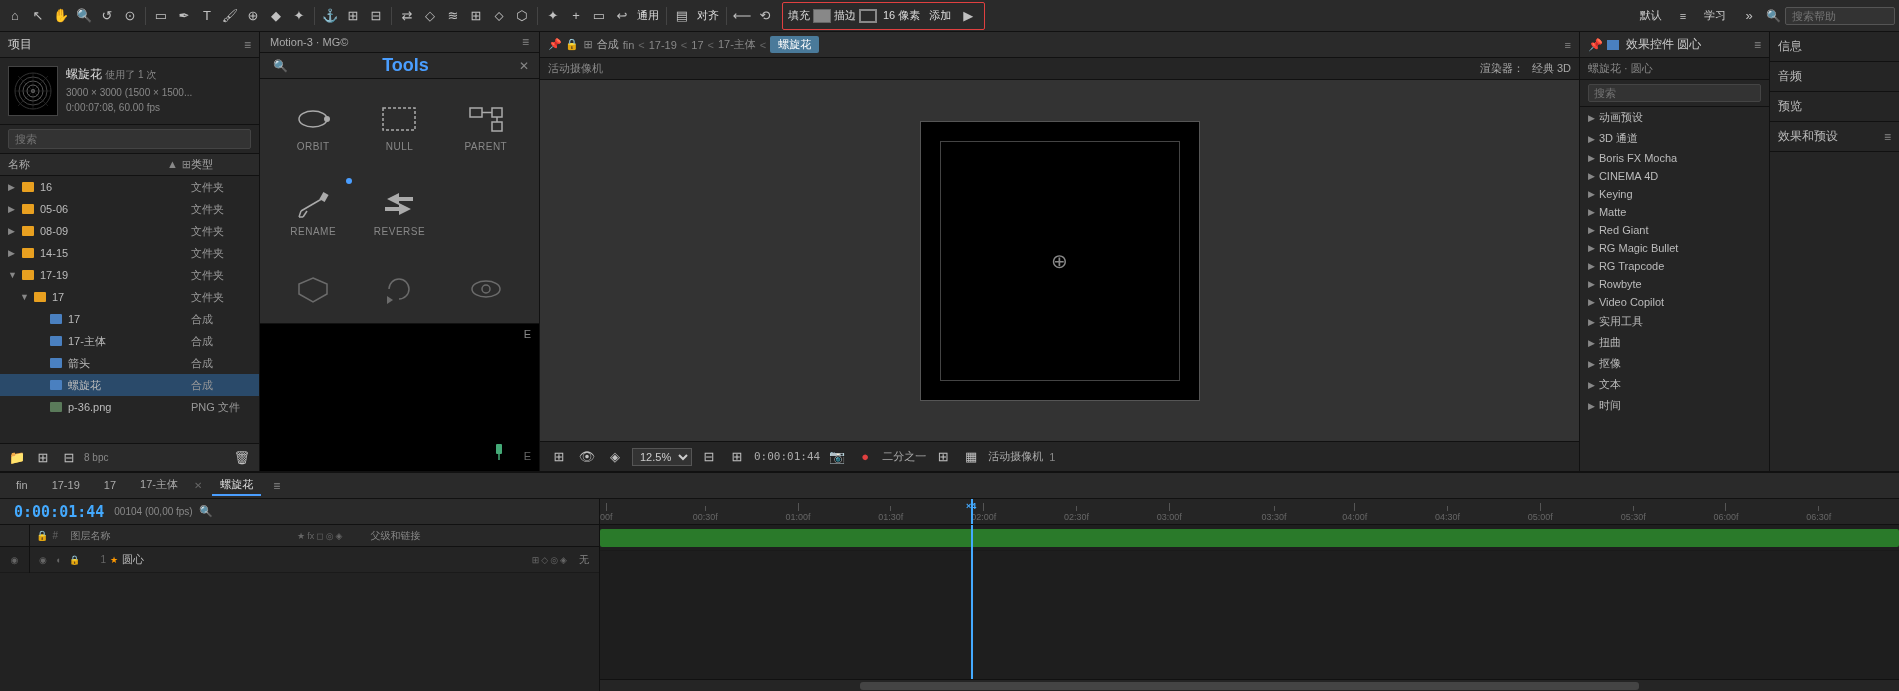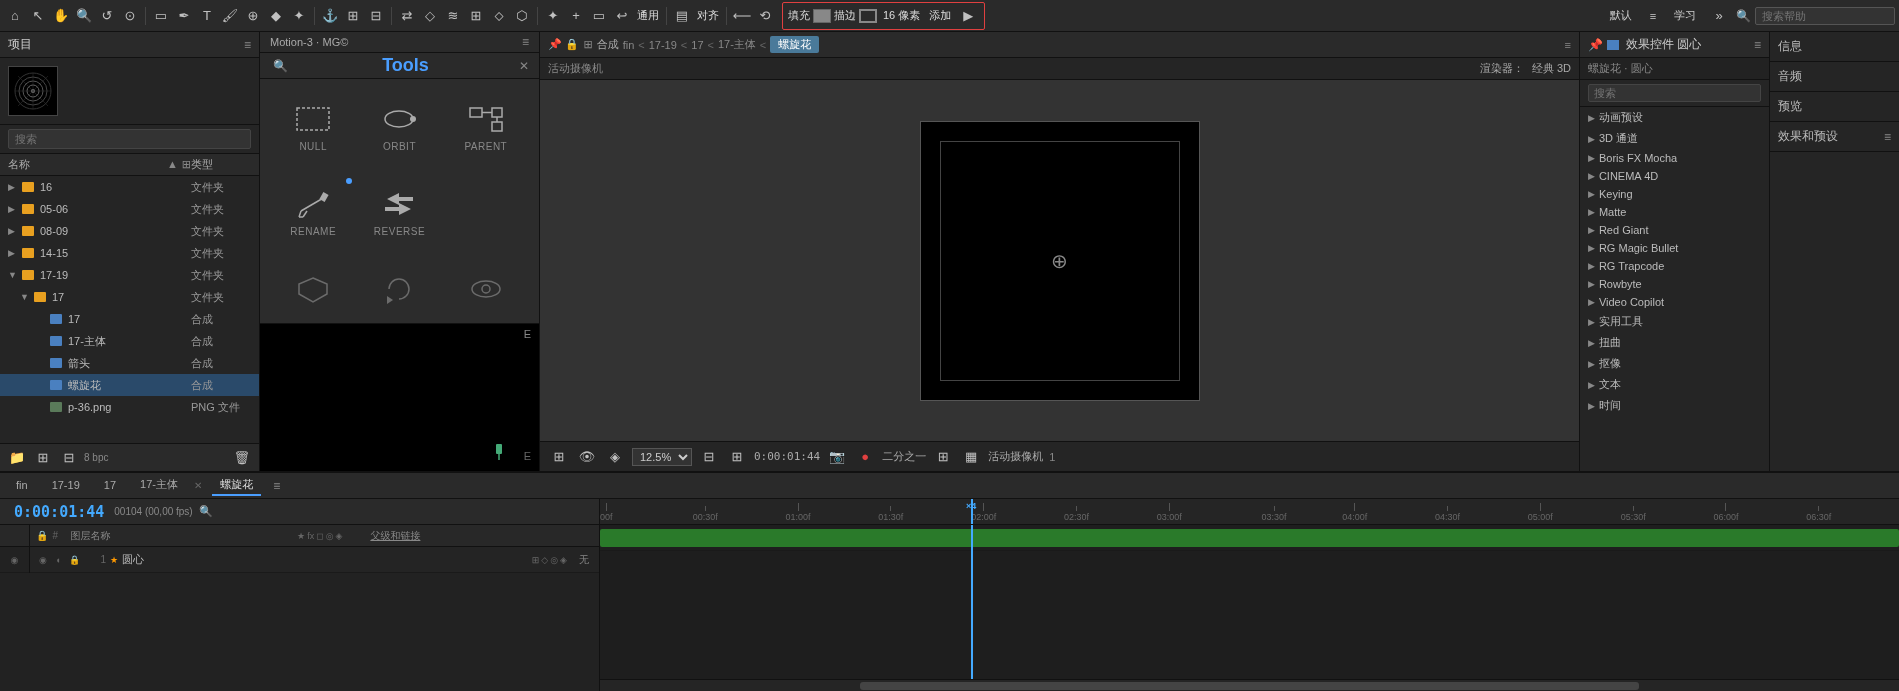--- a/index.html
+++ b/index.html
@@ -94,21 +94,21 @@
       color: #ccc;
       padding: 2px 6px;
       cursor: pointer;
     }
     .search-box {
       background: #333;
       border: 1px solid #555;
       color: #ccc;
       padding: 2px 6px;
       font-size: 11px;
-      width: 140px;
+      width: 110px;
       border-radius: 2px;
     }
 
     
     .main-area {
       display: flex;
       flex: 1;
       overflow: hidden;
     }
 
@@ -806,20 +806,28 @@
           <circle cx="20" cy="20" r="14" fill="none" stroke="#444" stroke-width="1"></circle>
           <circle cx="20" cy="20" r="10" fill="none" stroke="#555" stroke-width="1"></circle>
           <circle cx="20" cy="20" r="6" fill="none" stroke="#666" stroke-width="1"></circle>
           <circle cx="20" cy="20" r="2" fill="#777"></circle>
           <line x1="20" y1="2" x2="20" y2="38" stroke="#333" stroke-width="0.5"></line>
           <line x1="2" y1="20" x2="38" y2="20" stroke="#333" stroke-width="0.5"></line>
           <line x1="5" y1="5" x2="35" y2="35" stroke="#333" stroke-width="0.5"></line>
           <line x1="35" y1="5" x2="5" y2="35" stroke="#333" stroke-width="0.5"></line>
         </svg>
       </div>
+      <div class="preview-info">
+        <div class="preview-name">
+          <span>螺旋花</span>
+          <span style="color:#888;font-size:10px;">使用了 1 次</span>
+        </div>
+        <div class="preview-detail">3000 × 3000 (1500 × 1500...</div>
+        <div class="preview-detail">0:00:07:08, 60.00 fps</div>
+      </div>
     </div>
     <div class="project-search">
       <input type="text" placeholder="搜索" style="">
     </div>
     <div class="project-list-header">
       <span class="col-name">名称</span>
       <div style="display:flex;gap:4px;margin-right:auto;margin-left:0px;">
         <span style="color:#888;cursor:pointer;">▲</span>
         <span style="color:#888;cursor:pointer;">⊞</span>
       </div>
@@ -945,34 +953,34 @@
         <span class="tools-search">🔍</span>
         <span class="tools-title">Tools</span>
         <span class="tools-close">✕</span>
       </div>
 
       <div class="tools-grid">
 
         <div class="tool-item">
           <div class="tool-icon-area">
             <svg width="40" height="30" viewBox="0 0 40 30">
-              <rect x="4" y="4" width="32" height="22" fill="none" stroke="#aaa" stroke-width="1.5" stroke-dasharray="3,2"></rect>
+              <ellipse cx="20" cy="15" rx="14" ry="8" fill="none" stroke="#aaa" stroke-width="1.5"></ellipse>
+              <circle cx="34" cy="15" r="3" fill="#aaa"></circle>
             </svg>
           </div>
-          <span class="tool-name">NULL</span>
+          <span class="tool-name">ORBIT</span>
         </div>
 
         <div class="tool-item">
           <div class="tool-icon-area">
             <svg width="40" height="30" viewBox="0 0 40 30">
-              <ellipse cx="20" cy="15" rx="14" ry="8" fill="none" stroke="#aaa" stroke-width="1.5"></ellipse>
-              <circle cx="34" cy="15" r="3" fill="#aaa"></circle>
+              <rect x="4" y="4" width="32" height="22" fill="none" stroke="#aaa" stroke-width="1.5" stroke-dasharray="3,2"></rect>
             </svg>
           </div>
-          <span class="tool-name">ORBIT</span>
+          <span class="tool-name">NULL</span>
         </div>
 
         <div class="tool-item">
           <div class="tool-icon-area">
             <svg width="40" height="30" viewBox="0 0 40 30">
               <rect x="4" y="4" width="12" height="9" fill="none" stroke="#aaa" stroke-width="1.5"></rect>
               <line x1="16" y1="8.5" x2="26" y2="8.5" stroke="#aaa" stroke-width="1.5"></line>
               <rect x="26" y="4" width="10" height="9" fill="none" stroke="#aaa" stroke-width="1.5"></rect>
               <line x1="31" y1="13" x2="31" y2="18" stroke="#aaa" stroke-width="1.5"></line>
               <rect x="26" y="18" width="10" height="9" fill="none" stroke="#aaa" stroke-width="1.5"></rect>
@@ -1224,21 +1232,21 @@
             </div>
             <span style="width:14px;color:#666;">#</span>
             <span class="col-name" style="flex:1;">图层名称</span>
             <div style="display:flex;gap:2px;">
               <span style="font-size:9px;color:#666;">★</span>
               <span style="font-size:9px;color:#666;">fx</span>
               <span style="font-size:9px;color:#666;">◻</span>
               <span style="font-size:9px;color:#666;">◎</span>
               <span style="font-size:9px;color:#666;">◈</span>
             </div>
-            <span style="flex:1;margin-left:24px;text-decoration:underline;">父级和链接</span>
+            <span style="flex:1;margin-left:24px;">父级和链接</span>
           </div>
 
           <div class="layer-row">
             <div class="layer-icons">
               <span class="layer-icon-btn">◉</span>
               <span class="layer-icon-btn">◐</span>
               <span class="layer-icon-btn">🔒</span>
             </div>
             <span class="layer-num">1</span>
             <span class="layer-name">

